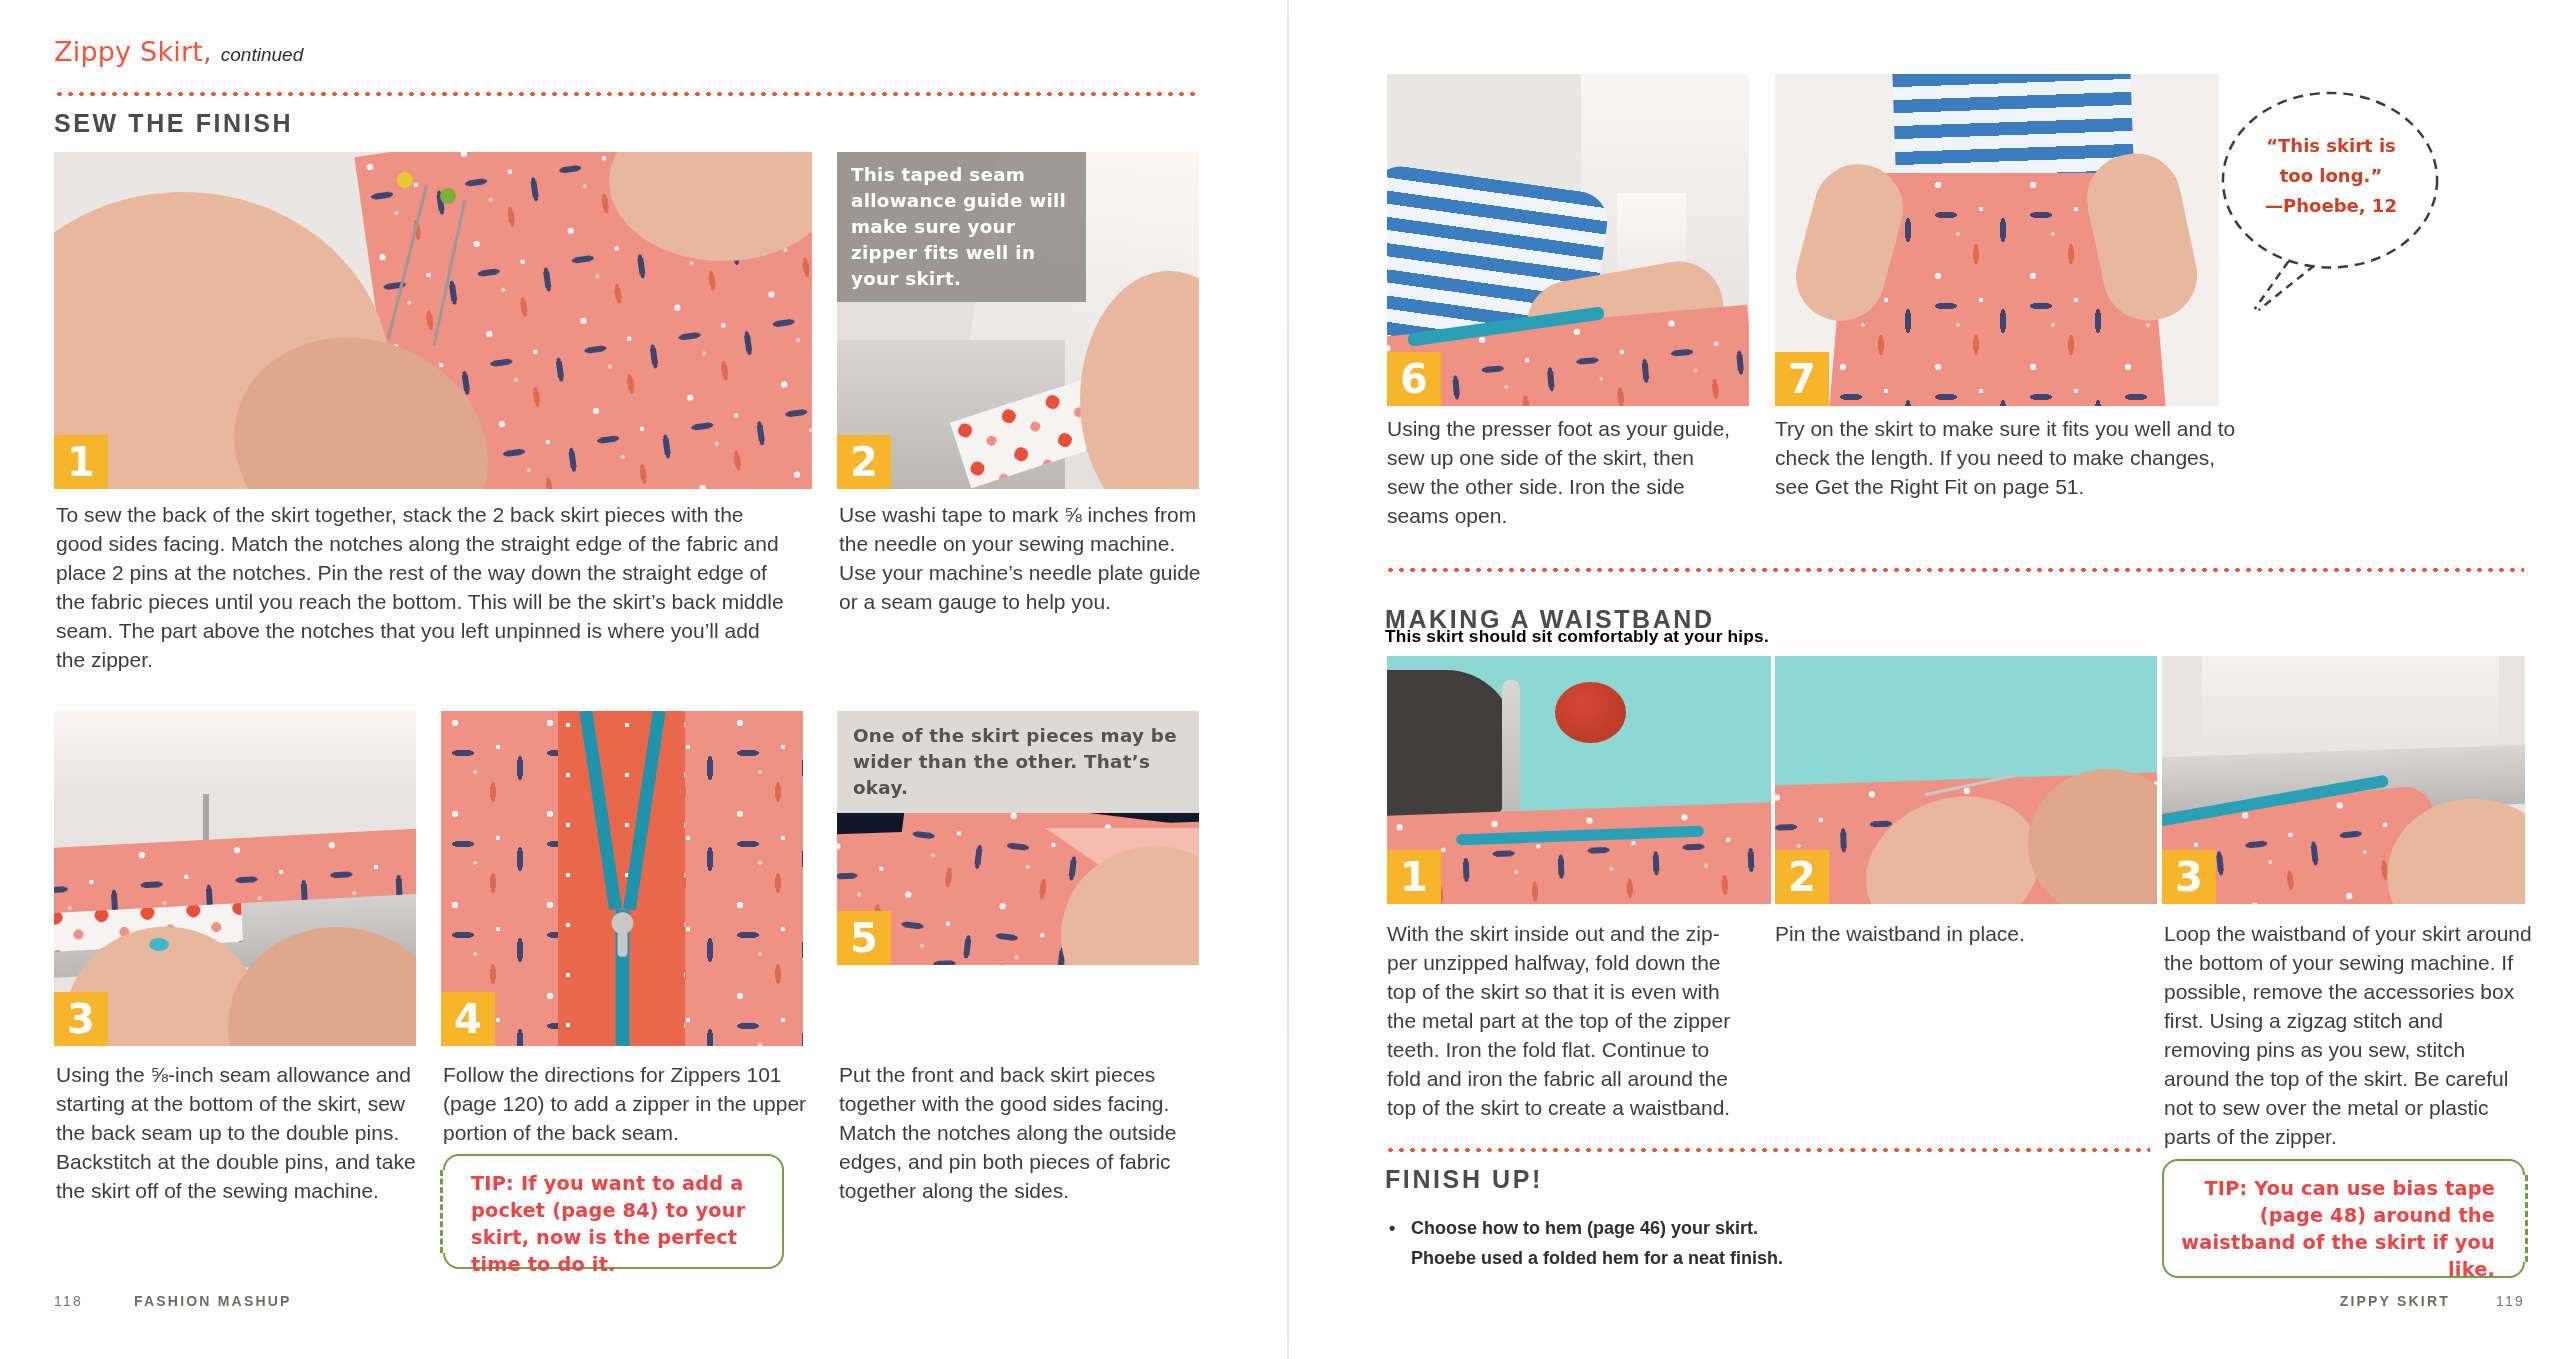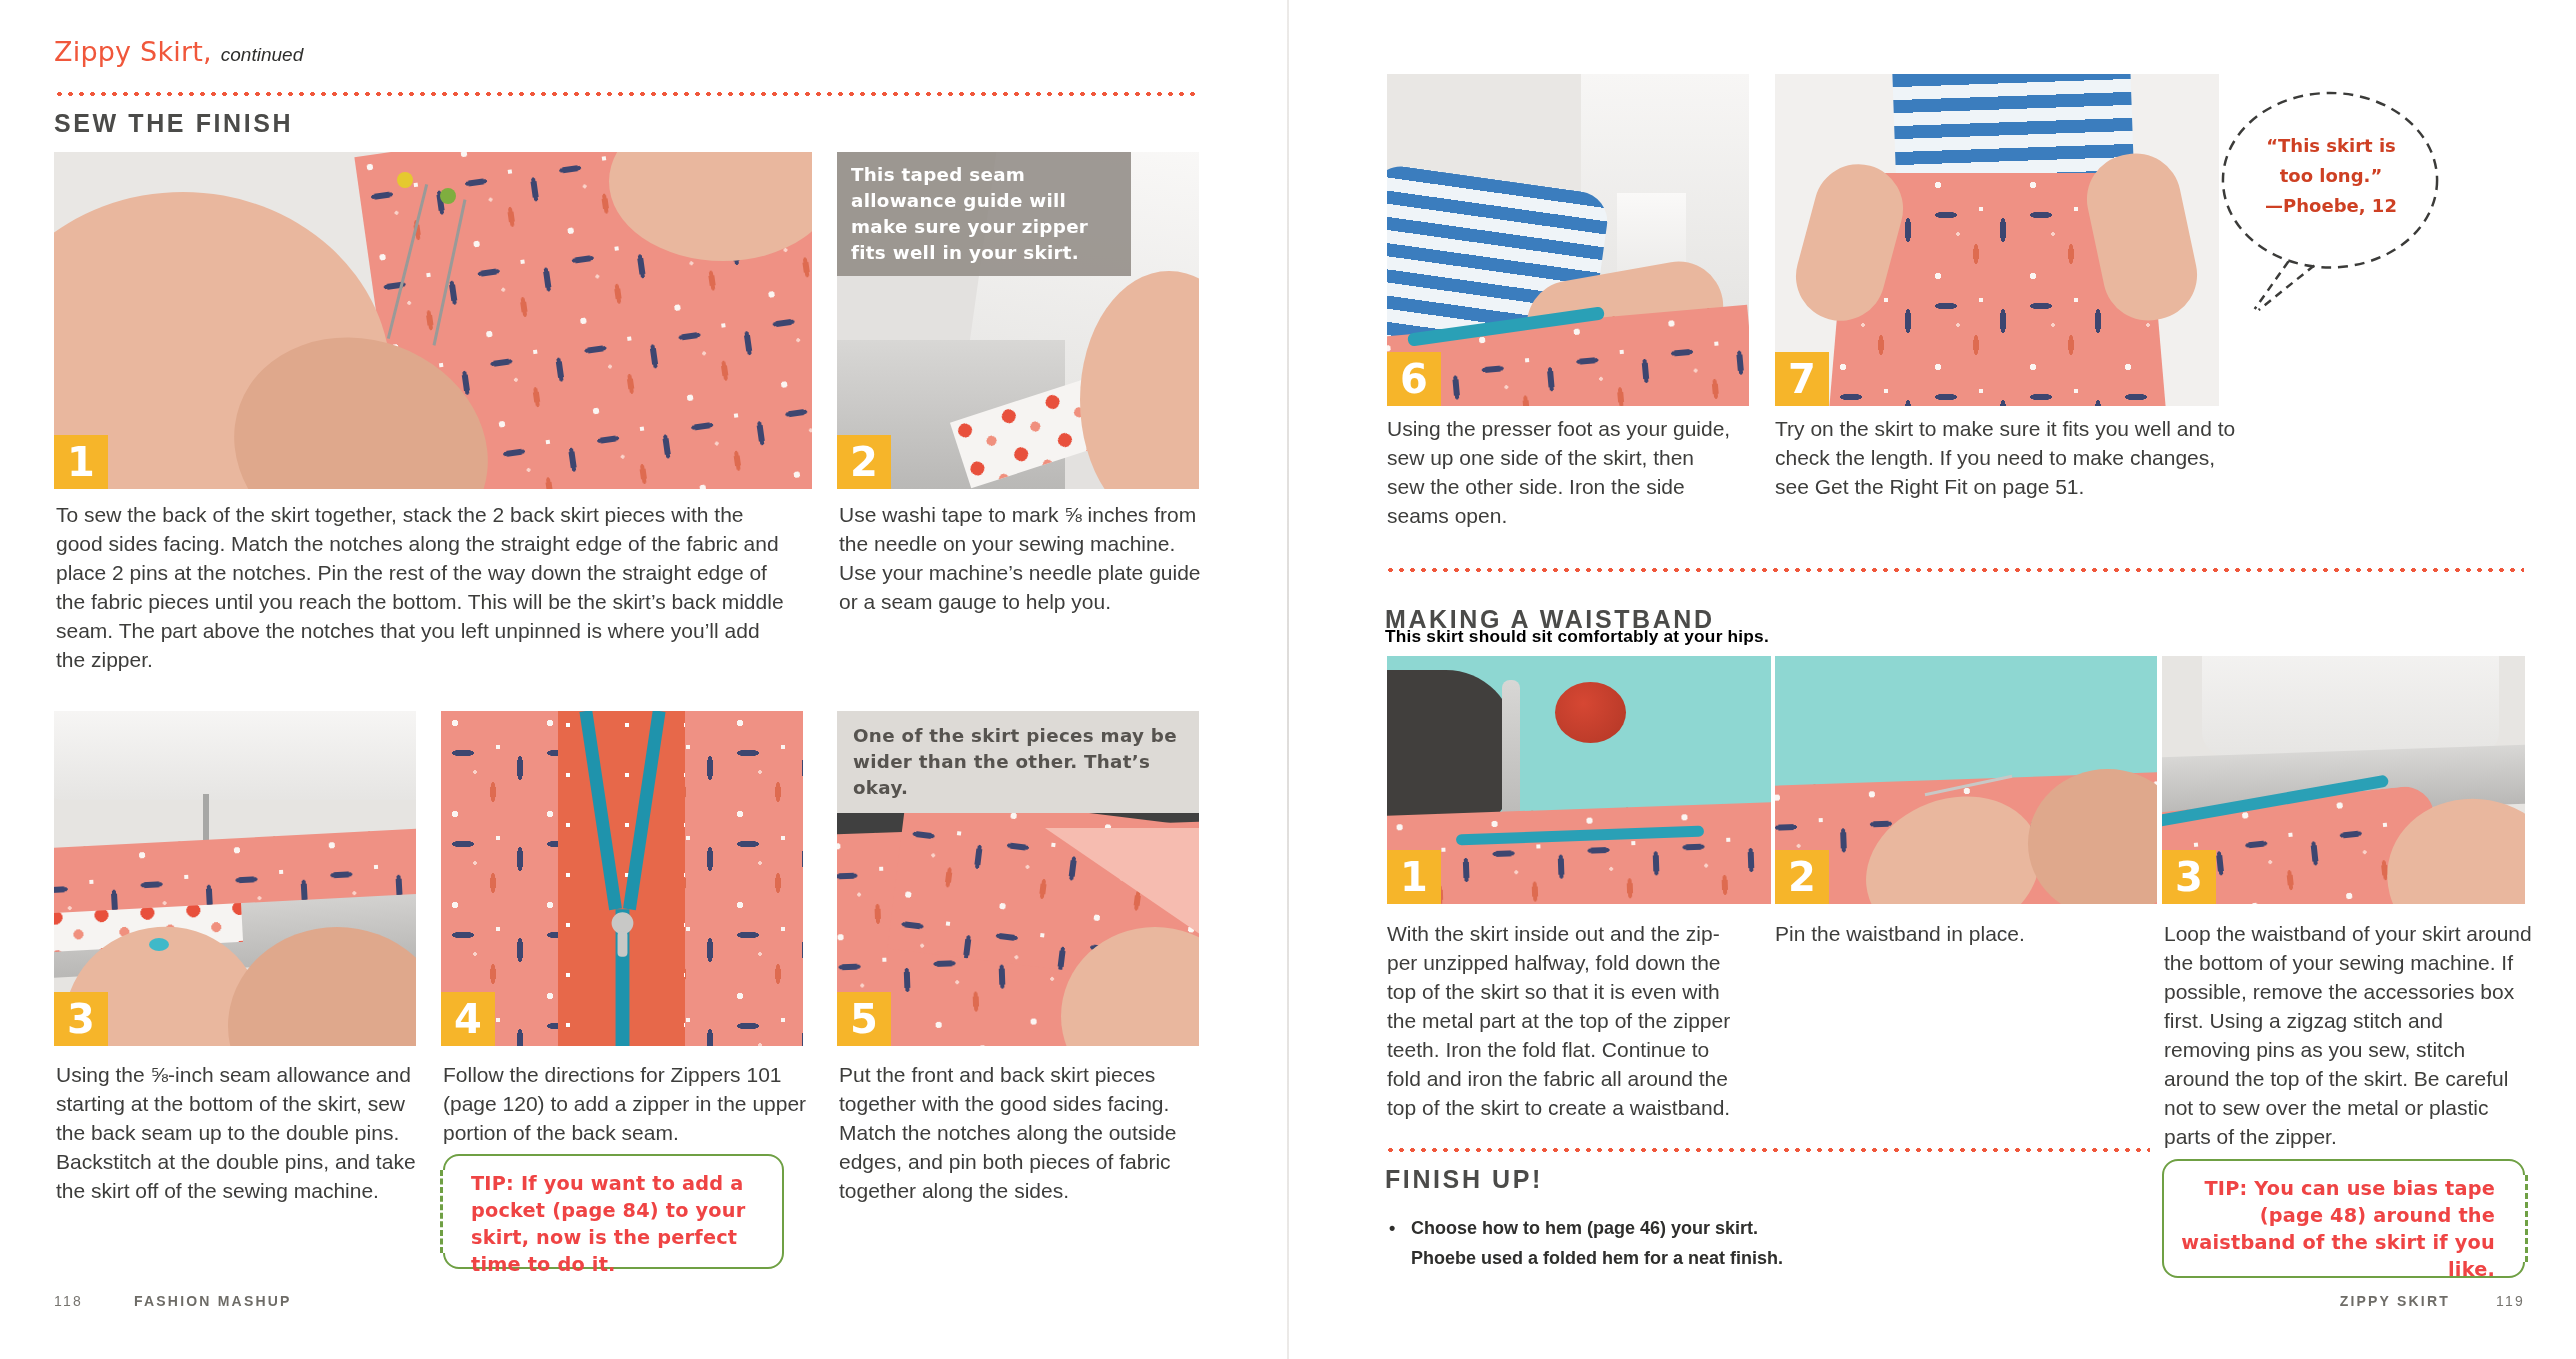--- a/index.html
+++ b/index.html
@@ -84,21 +84,21 @@
     <div class="abs" style="left:394px;top:46px;width:3px;height:149px;background:#9A9A98;transform:rotate(12deg)"></div>
     <div class="abs" style="left:386px;top:36px;width:16px;height:16px;border-radius:50%;background:#7FAE3F"></div>
     <div class="badge">1</div>
   </figure>
 
   <figure class="photo" style="left:837px;top:152px;width:362px;height:337px;background:#E3E1DF">
     <div class="abs machine" style="right:-40px;top:-30px;width:258px;height:297px;border-radius:40px;transform:rotate(8deg)"></div>
     <div class="abs silver" style="left:0;bottom:0;width:228px;height:149px"></div>
     <div class="abs tape-dots" style="left:119px;bottom:28px;width:188px;height:69px;transform:rotate(-18deg)"></div>
     <div class="abs skin" style="right:-59px;bottom:-40px;width:178px;height:258px;border-radius:50%"></div>
-    <div class="note-dark" style="width:294px">This taped seam allowance guide will make sure your zipper fits well in your skirt.</div>
+    <div class="note-dark" style="width:249px">This taped seam allowance guide will make sure your zipper fits well in your skirt.</div>
     <div class="badge">2</div>
   </figure>
 
   <p class="cap" style="left:56px;top:500px;width:738px">To sew the back of the skirt together, stack the 2 back skirt pieces with the good sides facing. Match the notches along the straight edge of the fabric and place 2 pins at the notches. Pin the rest of the way down the straight edge of the fabric pieces until you reach the bottom. This will be the skirt’s back middle seam. The part above the notches that you left unpinned is where you’ll add the zipper.</p>
   <p class="cap" style="left:839px;top:500px;width:369px">Use washi tape to mark ⅝ inches from the needle on your sewing machine. Use your machine’s needle plate guide or a seam gauge to help you.</p>
 
   <figure class="photo" style="left:54px;top:711px;width:362px;height:335px;background:#E6E4E1">
     <div class="abs machine" style="left:-20px;top:-20px;width:406px;height:109px;border-radius:0 0 30px 30px"></div>
     <div class="abs" style="left:149px;top:83px;width:6px;height:59px;background:#A7A7A5"></div>
     <div class="abs silver" style="left:-10px;top:178px;width:386px;height:79px;transform:rotate(-3deg)"></div>
@@ -115,21 +115,21 @@
     <svg class="abs" style="left:0;top:0" width="362" height="335" viewBox="0 0 365 338">
       <path d="M146 0 L176 200" stroke="#1F93AC" stroke-width="13" fill="none"></path>
       <path d="M220 0 L190 200" stroke="#1F93AC" stroke-width="13" fill="none"></path>
       <path d="M183 200 L183 338" stroke="#1F93AC" stroke-width="14" fill="none"></path>
       <circle cx="183" cy="214" r="11" fill="#C8C8C6"></circle>
       <rect x="178" y="222" width="10" height="26" rx="4" fill="#C8C8C6"></rect>
     </svg>
     <div class="badge">4</div>
   </figure>
 
-  <figure class="photo" style="left:837px;top:711px;width:362px;height:335px;background:#404040">
+  <figure class="photo" style="left:837px;top:711px;width:362px;height:254px;background:#0f172a">
     <div class="abs floral" style="left:-10px;top:117px;width:386px;height:238px;transform:rotate(-2deg)"></div>
     <div class="abs floral" style="left:59px;top:99px;width:327px;height:159px;transform:rotate(7deg)"></div>
     <div class="abs" style="left:208px;top:117px;width:159px;height:109px;background:#F6BCB0;clip-path:polygon(0 0,100% 0,100% 100%)"></div>
     <div class="abs skin" style="right:-50px;bottom:-59px;width:188px;height:178px;border-radius:50%"></div>
     <div class="note-light">One of the skirt pieces may be wider than the other. That’s okay.</div>
     <div class="badge">5</div>
   </figure>
 
   <p class="cap" style="left:56px;top:1060px;width:375px">Using the ⅝-inch seam allowance and starting at the bottom of the skirt, sew the back seam up to the double pins. Backstitch at the double pins, and take the skirt off of the sewing machine.</p>
   <p class="cap" style="left:443px;top:1060px;width:375px">Follow the directions for Zippers 101 (page 120) to add a zipper in the upper portion of the back seam.</p>

